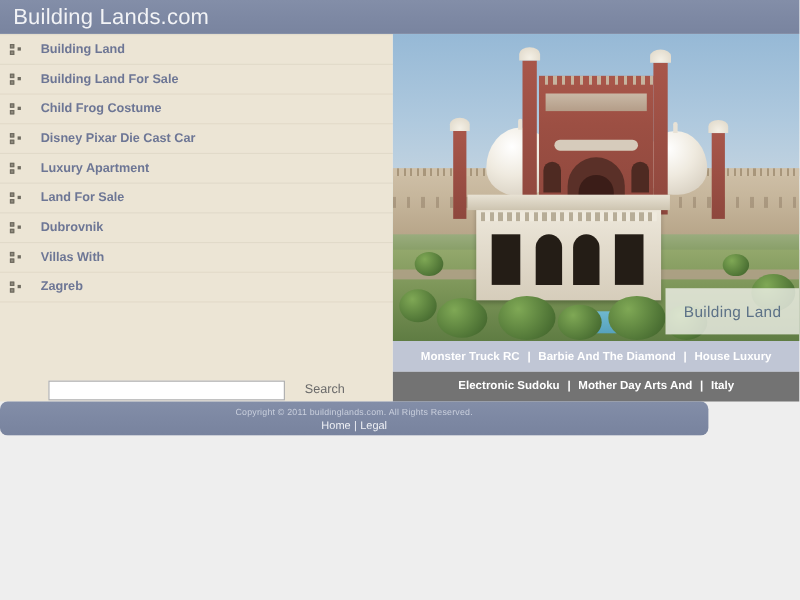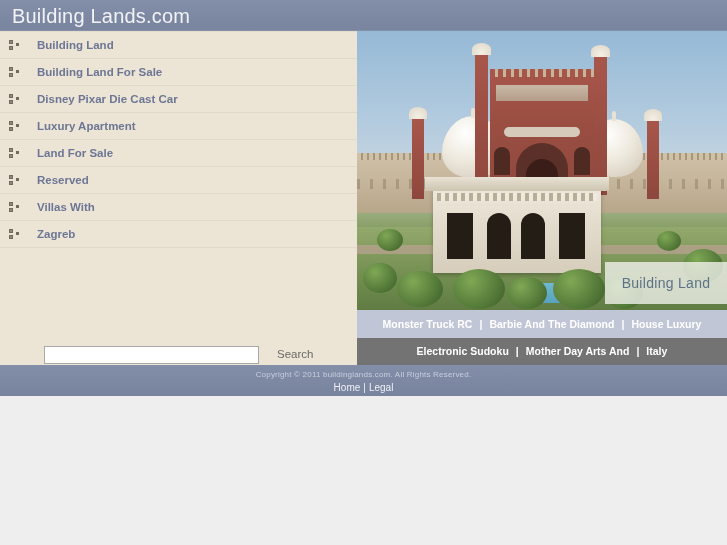--- a/index.html
+++ b/index.html
@@ -226,24 +226,25 @@
   .linkrow.r1 { top: 279px; height: 28px; line-height: 28px; background: #c0c6d5; }
   .linkrow.r2 { top: 307px; height: 28px; line-height: 27px; background: #737373; }
   .linkrow a { color:#ffffff; text-decoration:none; cursor:pointer; }
   .sep { display:inline-block; padding: 0 7px; color:#ffffff; }
 
   
   .footer {
     position: absolute;
     left: 0;
     top: 365px;
-    width: 727px;
+    width: 644px;
     height: 31px;
     background: linear-gradient(to bottom,#838ea8 0%, #7d88a3 50%, #78839e 100%);
     text-align: center;
+    border-radius: 7px;
   }
   .copyright {
     display: block;
     padding-top: 5px;
     font-size: 8px;
     color: #c9cfdd;
     letter-spacing: 0.2px;
   }
   .footer-links {
     display: block;
@@ -286,20 +287,28 @@
             <i class="b3"></i>
           </span>
           <span class="kw-label">Building Land For Sale</span>
         </li>
         <li class="kw-item">
           <span class="bullet-icon">
             <i class="b1"></i>
             <i class="b2"></i>
             <i class="b3"></i>
           </span>
+          <span class="kw-label">Child Frog Costume</span>
+        </li>
+        <li class="kw-item">
+          <span class="bullet-icon">
+            <i class="b1"></i>
+            <i class="b2"></i>
+            <i class="b3"></i>
+          </span>
           <span class="kw-label">Disney Pixar Die Cast Car</span>
         </li>
         <li class="kw-item">
           <span class="bullet-icon">
             <i class="b1"></i>
             <i class="b2"></i>
             <i class="b3"></i>
           </span>
           <span class="kw-label">Luxury Apartment</span>
         </li>
@@ -310,21 +319,21 @@
             <i class="b3"></i>
           </span>
           <span class="kw-label">Land For Sale</span>
         </li>
         <li class="kw-item">
           <span class="bullet-icon">
             <i class="b1"></i>
             <i class="b2"></i>
             <i class="b3"></i>
           </span>
-          <span class="kw-label">Reserved</span>
+          <span class="kw-label">Dubrovnik</span>
         </li>
         <li class="kw-item">
           <span class="bullet-icon">
             <i class="b1"></i>
             <i class="b2"></i>
             <i class="b3"></i>
           </span>
           <span class="kw-label">Villas With</span>
         </li>
         <li class="kw-item">

